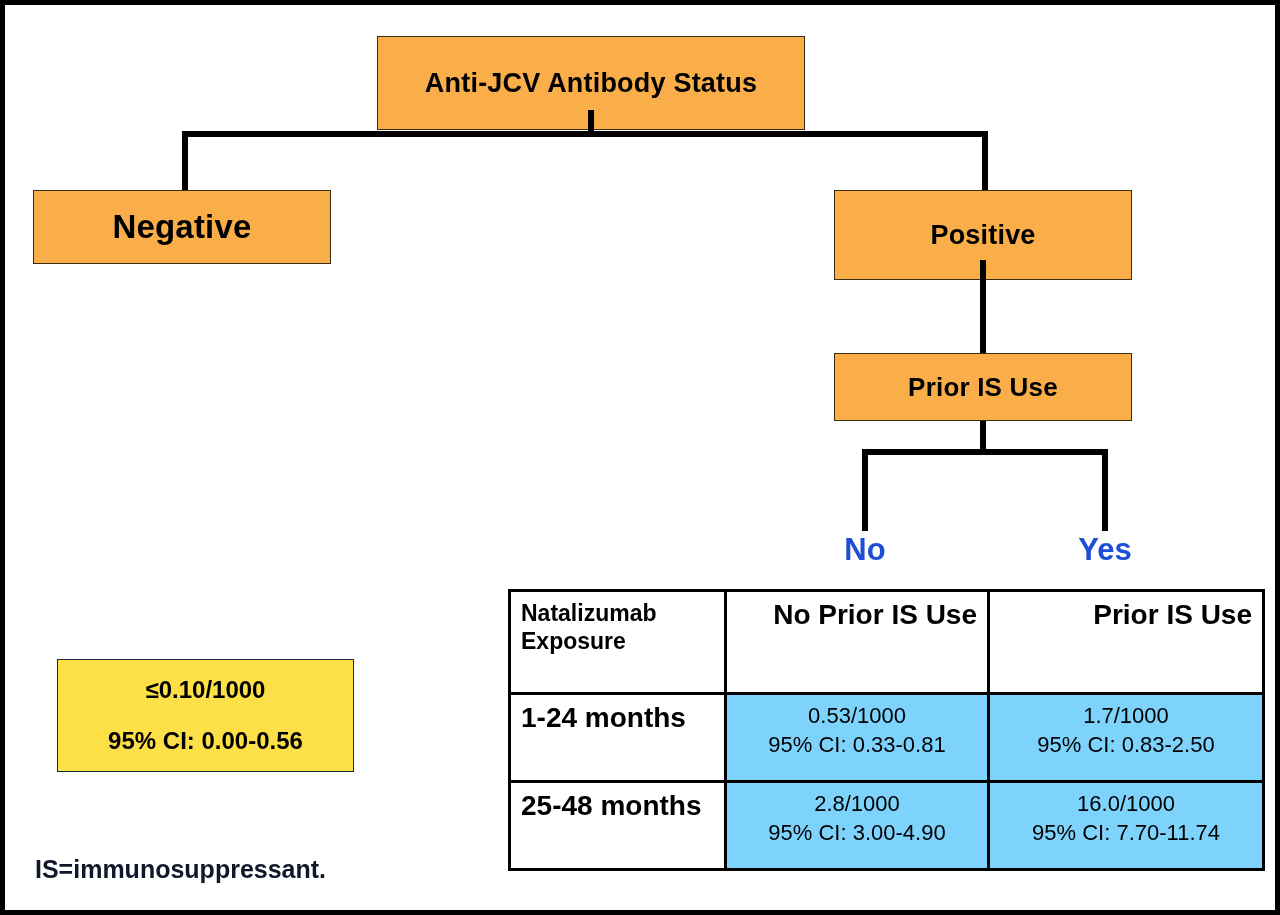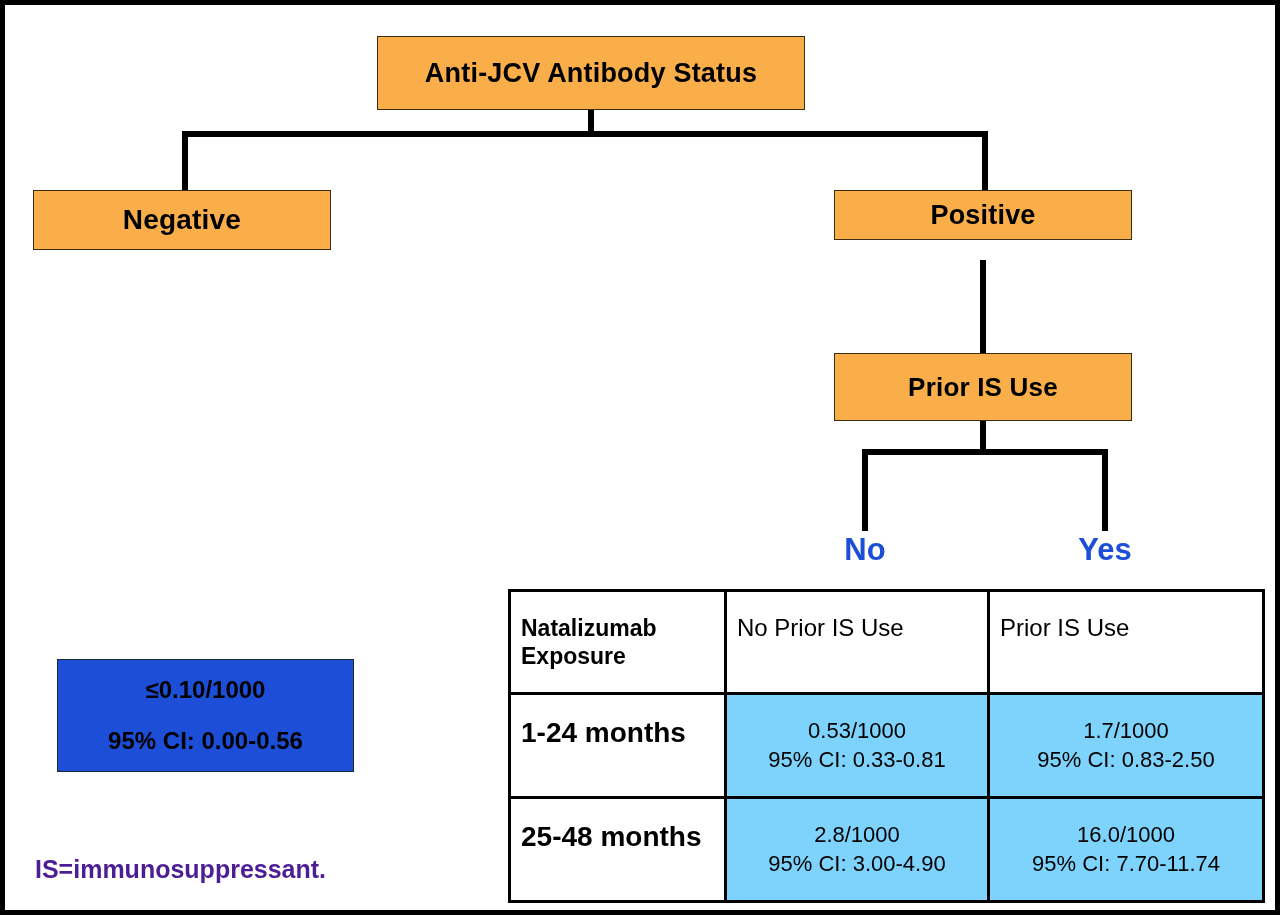--- a/index.html
+++ b/index.html
@@ -26,23 +26,23 @@
     background: #F9AE4A;
     border: 1.5px solid #3a2d10;
     box-sizing: border-box;
     display: flex;
     align-items: center;
     justify-content: center;
     color: #000000;
     font-weight: bold;
     letter-spacing: 0.2px;
   }
-  #node-root      { left: 372px; top: 31px;  width: 428px; height: 74px;  font-size: 27px; text-align: center; }
-  #node-negative  { left: 28px;  top: 185px; width: 298px; height: 60px;  font-size: 28px; }
-  #node-positive  { left: 829px; top: 185px; width: 298px; height: 50px;  font-size: 27px; text-align: center; }
+  #node-root      { left: 372px; top: 31px;  width: 428px; height: 94px;  font-size: 27px; text-align: center; }
+  #node-negative  { left: 28px;  top: 185px; width: 298px; height: 74px;  font-size: 33px; }
+  #node-positive  { left: 829px; top: 185px; width: 298px; height: 90px;  font-size: 27px; text-align: center; }
   #node-prior-is  { left: 829px; top: 348px; width: 298px; height: 68px;  font-size: 26px; }
 
   
   .ln { position: absolute; background: #000000; }
 
   
   #ln-root-stem   { left: 583px; top: 105px; width: 6px;  height: 27px; }
   #ln-bus-1       { left: 177px; top: 126px; width: 806px; height: 6px; }
   #ln-drop-left   { left: 177px; top: 126px; width: 6px;  height: 61px; }
   #ln-drop-right  { left: 977px; top: 126px; width: 6px;  height: 61px; }
@@ -68,21 +68,21 @@
   #label-no  { left: 860px;  top: 527px; }
   #label-yes { left: 1100px; top: 527px; }
 
   
   #blue-box {
     position: absolute;
     left: 52px;
     top: 654px;
     width: 297px;
     height: 113px;
-    background: #1d4ed8;
+    background: #fde047;
     border: 1.5px solid #1a2b33;
     box-sizing: border-box;
     display: flex;
     flex-direction: column;
     align-items: center;
     justify-content: center;
     font-weight: bold;
     font-size: 24px;
     color: #000000;
     line-height: 1.28;
@@ -95,39 +95,39 @@
     left: 503px;
     top: 584px;
     width: 754px;
     border-collapse: collapse;
     table-layout: fixed;
     background: #ffffff;
   }
   #risk-table td {
     border: 3px solid #000000;
     box-sizing: border-box;
-    padding: 22px 10px;
+    padding: 7px 10px;
     color: #000000;
     vertical-align: top;
   }
   #risk-table .col-a { width: 216px; }
   #risk-table .col-b { width: 263px; }
   #risk-table .col-c { width: 275px; }
 
   .hdr-corner {
     font-size: 23px;
     font-weight: bold;
     text-align: left;
     line-height: 1.22;
     height: 103px;
   }
   .hdr-col {
-    font-size: 24px;
-    font-weight: normal;
-    text-align: left;
+    font-size: 28px;
+    font-weight: bold;
+    text-align: right;
   }
   .row-label {
     font-size: 28px;
     font-weight: bold;
     text-align: left;
     height: 88px;
   }
   .cell-val {
     background: #7dd3fc;
     font-size: 22px;
@@ -136,21 +136,21 @@
     line-height: 1.3;
   }
 
   
   #footnote {
     position: absolute;
     left: 30px;
     top: 850px;
     font-size: 25px;
     font-weight: bold;
-    color: #4c1d95;
+    color: #0f172a;
     white-space: nowrap;
   }
 </style>
 </head>
 <body>
 
 <div id="canvas">
 
   <div class="node" id="node-root">
     <span>Anti-JCV Antibody Status</span>

